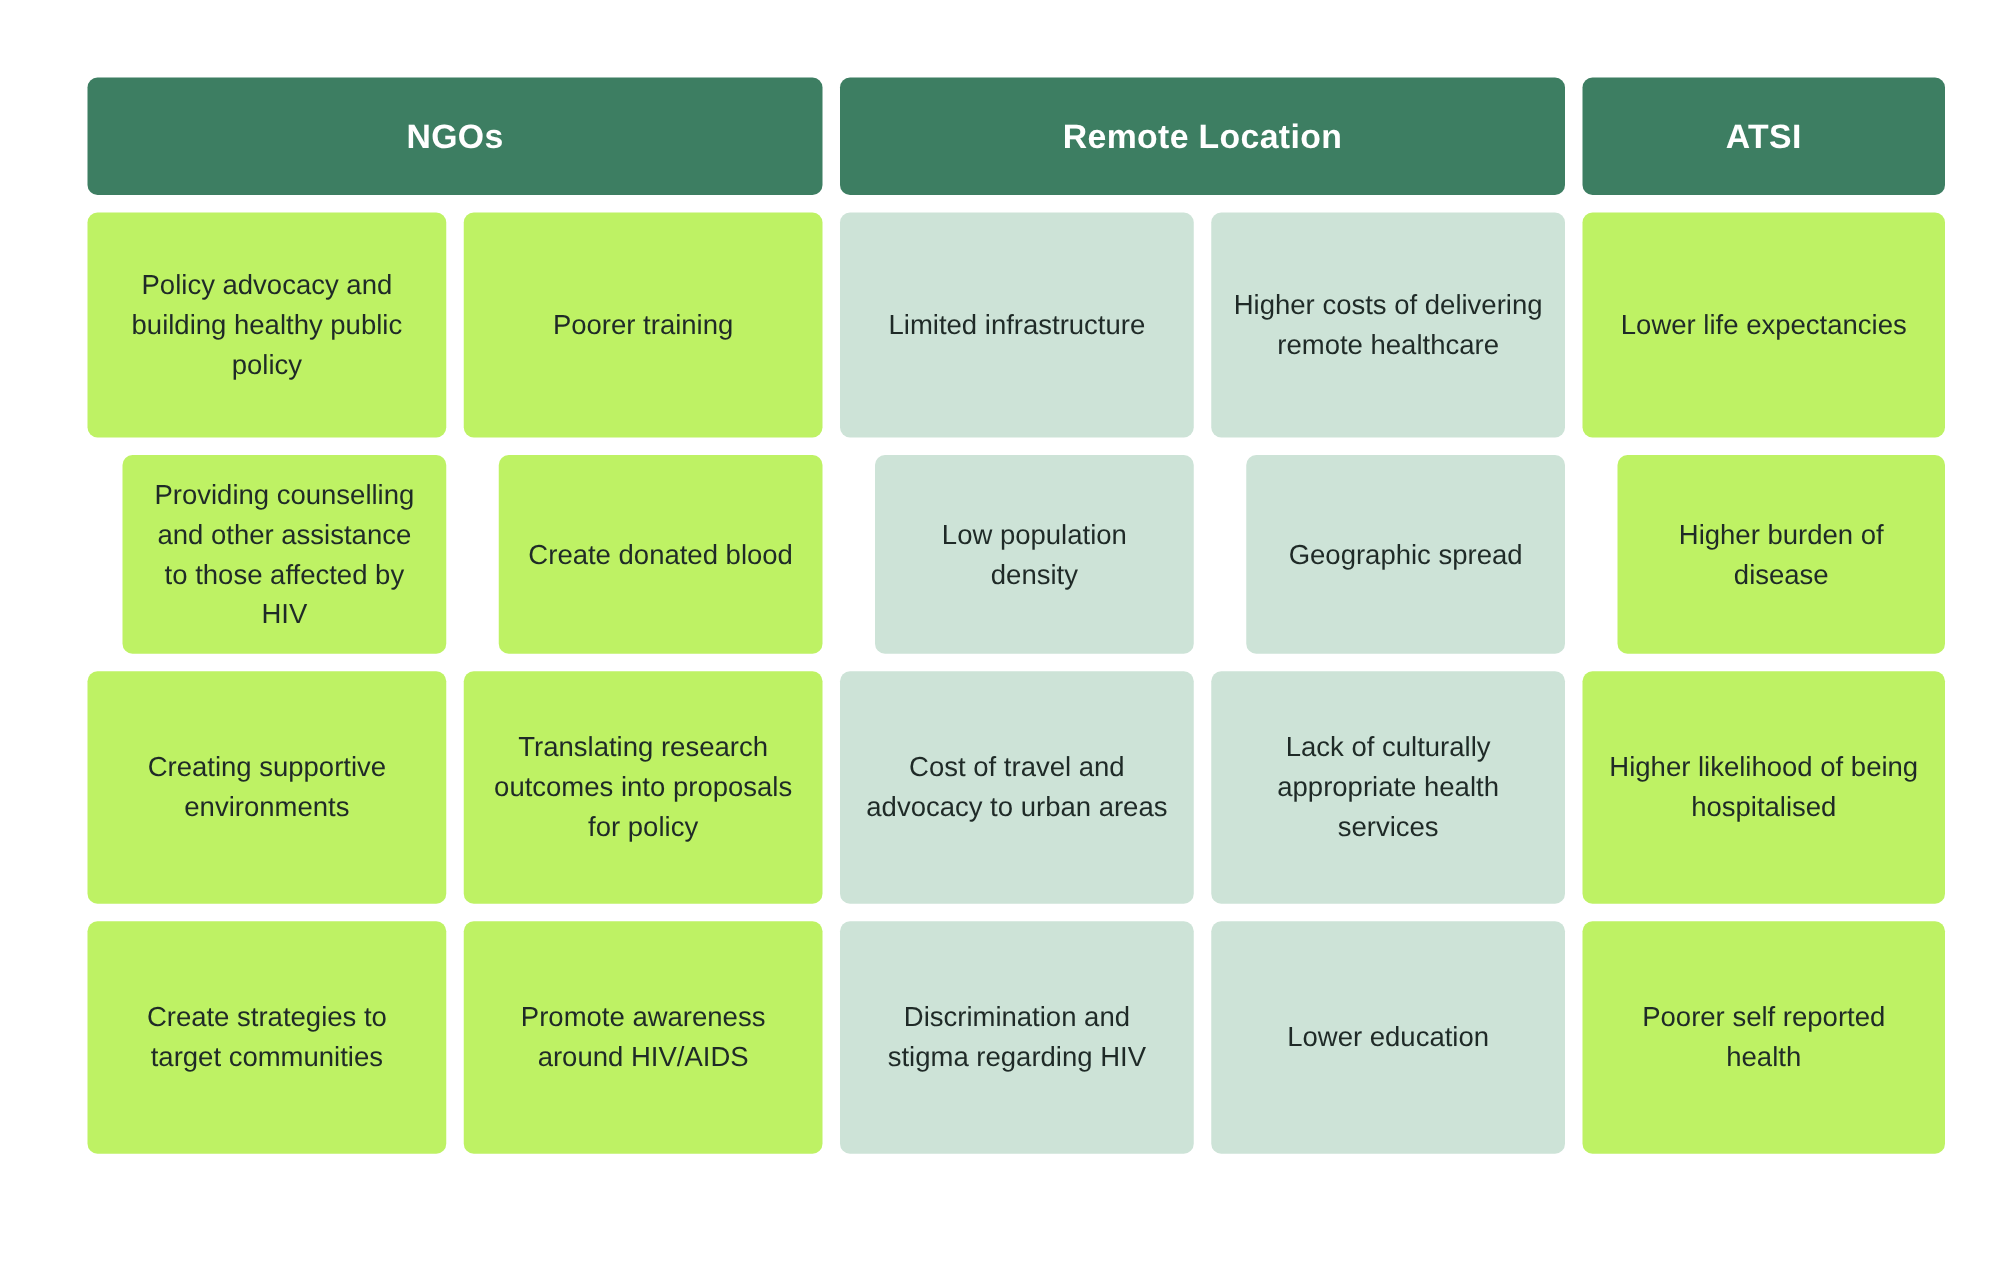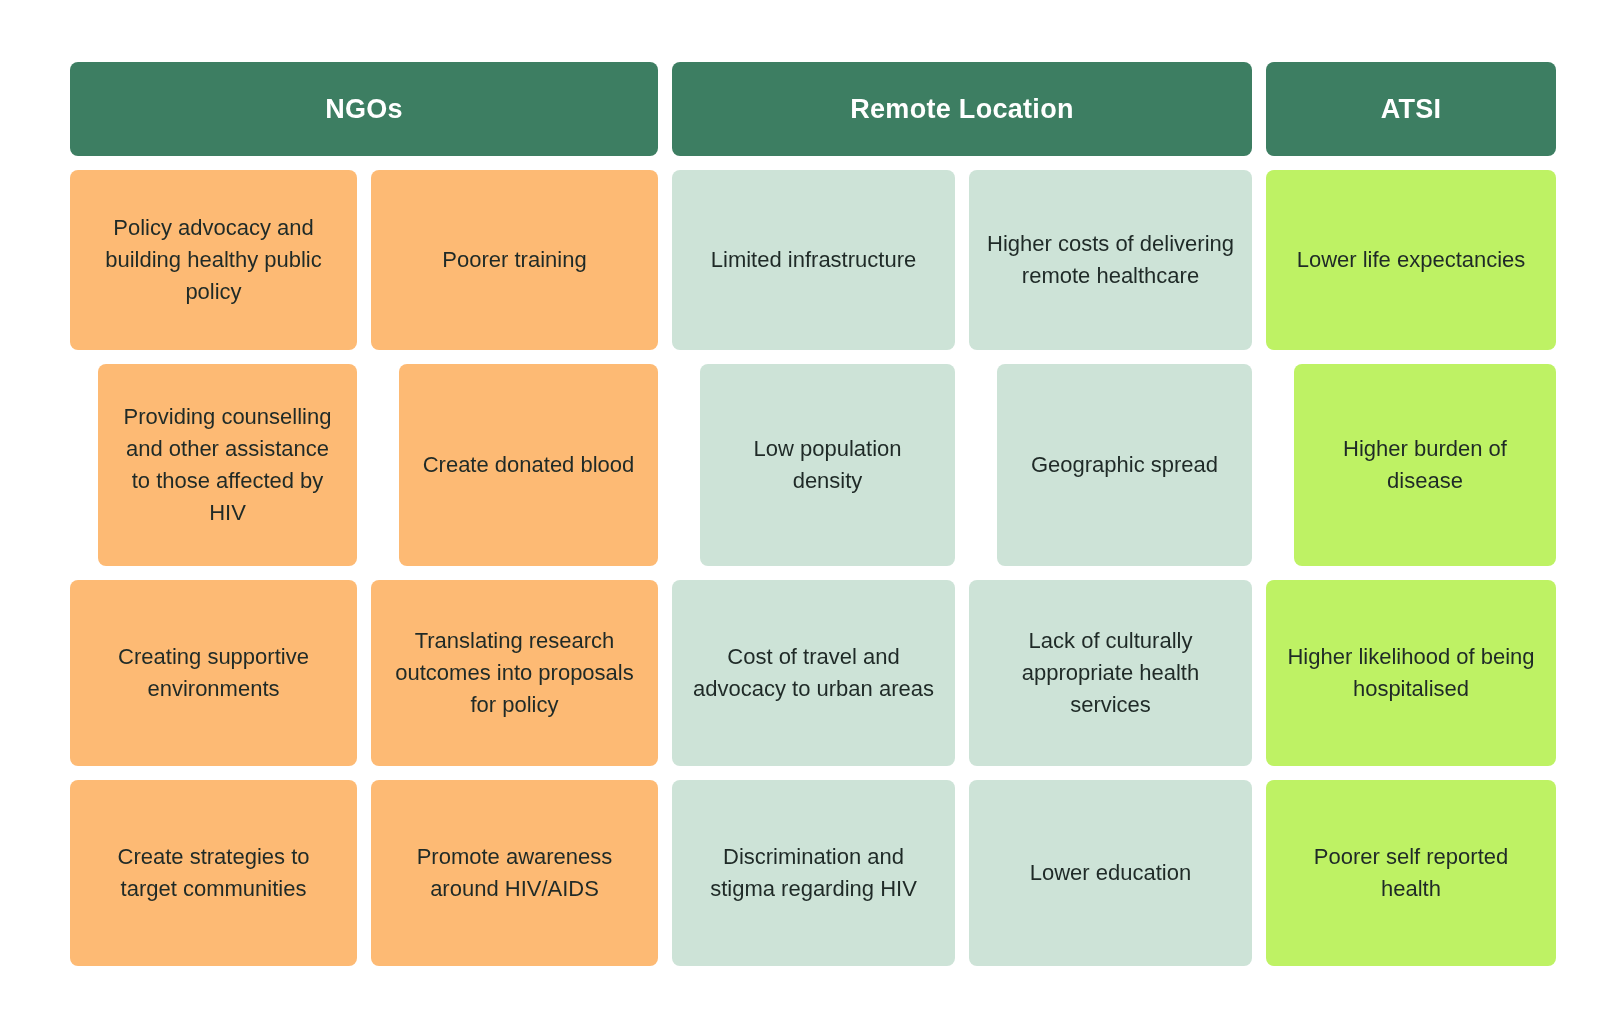--- a/index.html
+++ b/index.html
@@ -66,24 +66,24 @@
     align-items: center;
     justify-content: center;
     text-align: center;
     padding: 10px 18px;
     box-sizing: border-box;
     color: #1f2a27;
     font-size: 22px;
     line-height: 1.45;
   }
   .h-180 { height: 180px; }
-  .h-202 { height: 202px; margin-left: 28px; }
+  .h-202 { height: 159px; margin-left: 28px; }
   .h-186 { height: 186px; }
 
-  .tone-light { background: #fdba74; }
+  .tone-light { background: #bef264; }
   .tone-mid   { background: #cde3d7; }
   .tone-dark  { background: #bef264; }
 </style>
 </head>
 <body>
 
 <div class="page">
   <div class="board">
 
     <div class="group group-ngos">

